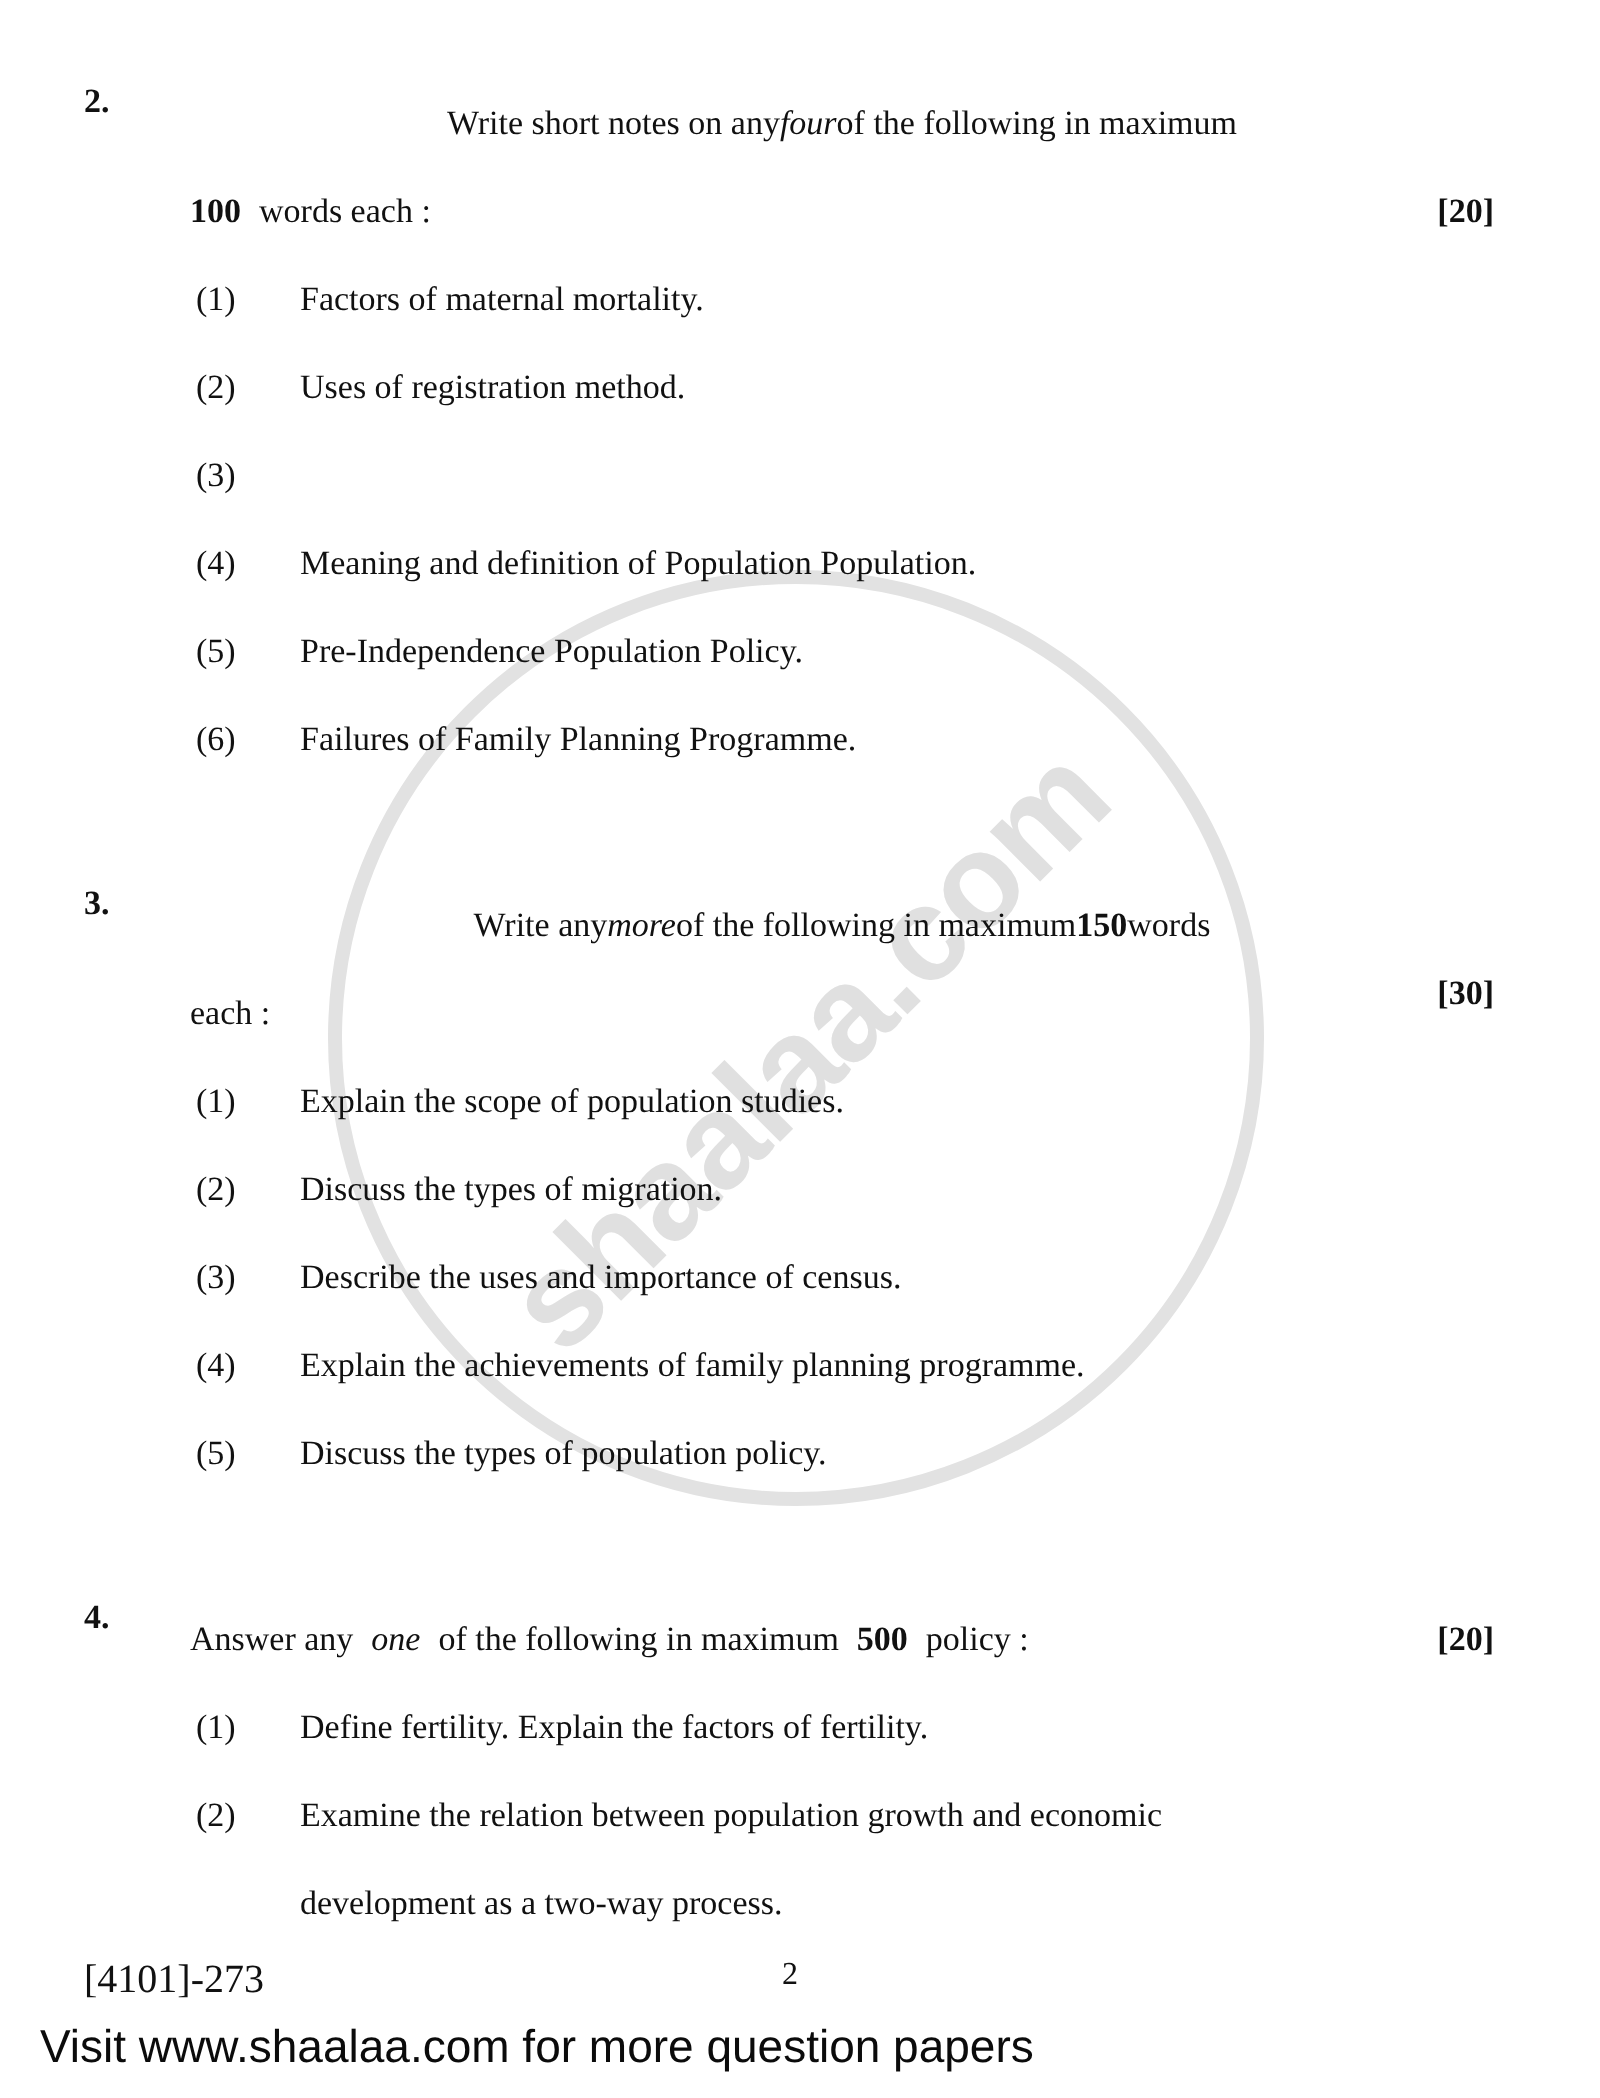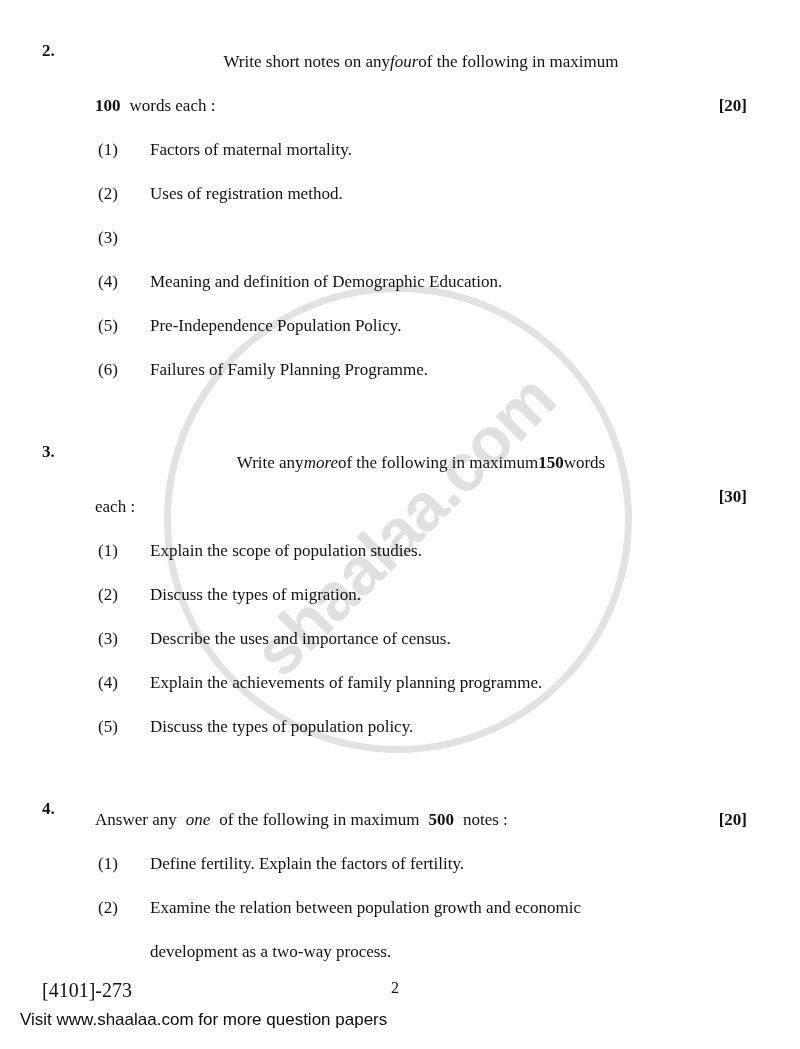--- a/index.html
+++ b/index.html
@@ -140,21 +140,21 @@
     top: 979px;
     width: 790px;
     text-align: center;
     font-size: 16px;
   }
   .foot-visit {
     position: absolute;
     left: 20px;
     top: 1010px;
     font-family: "Liberation Sans", "DejaVu Sans", sans-serif;
-    font-size: 17px;
+    font-size: 23px;
     color: #0b0b0b;
   }
 </style>
 </head>
 <body style="background: rgb(255, 255, 255); color: rgb(17, 17, 17);">
 
 <div id="watermark">
   <div class="wm-circle"></div>
   <div class="wm-text" style="color: rgb(224, 224, 224);">shaalaa.com</div>
 </div>
@@ -185,21 +185,21 @@
       </div>
       <div class="sub-item">
         <span class="sub-marker">(2)</span>
         <span class="sub-text">Uses of registration method.</span>
       </div>
       <div class="sub-item">
         <span class="sub-marker">(3)</span>
       </div>
       <div class="sub-item">
         <span class="sub-marker">(4)</span>
-        <span class="sub-text">Meaning and definition of Demographic  Education.</span>
+        <span class="sub-text">Meaning and definition of Population  Population.</span>
       </div>
       <div class="sub-item">
         <span class="sub-marker">(5)</span>
         <span class="sub-text">Pre-Independence Population Policy.</span>
       </div>
       <div class="sub-item">
         <span class="sub-marker">(6)</span>
         <span class="sub-text">Failures of Family Planning Programme.</span>
       </div>
     </div>
@@ -249,21 +249,21 @@
 
   <div class="q-block" style="top:798px;">
     <div class="q-num">4.</div>
 
     <div class="q-stem" style="width:600px;">
       <span class="stem-line spread">
         <span>Answer any</span>
         <span class="ital">one</span>
         <span>of the following in maximum</span>
         <span class="bold">500</span>
-        <span>notes :</span>
+        <span>policy :</span>
       </span>
     </div>
 
     <div class="marks" style="top:0px;">[20]</div>
 
     <div class="sub-list" style="top:44px;">
       <div class="sub-item">
         <span class="sub-marker">(1)</span>
         <span class="sub-text">Define fertility. Explain the factors of fertility.</span>
       </div>

